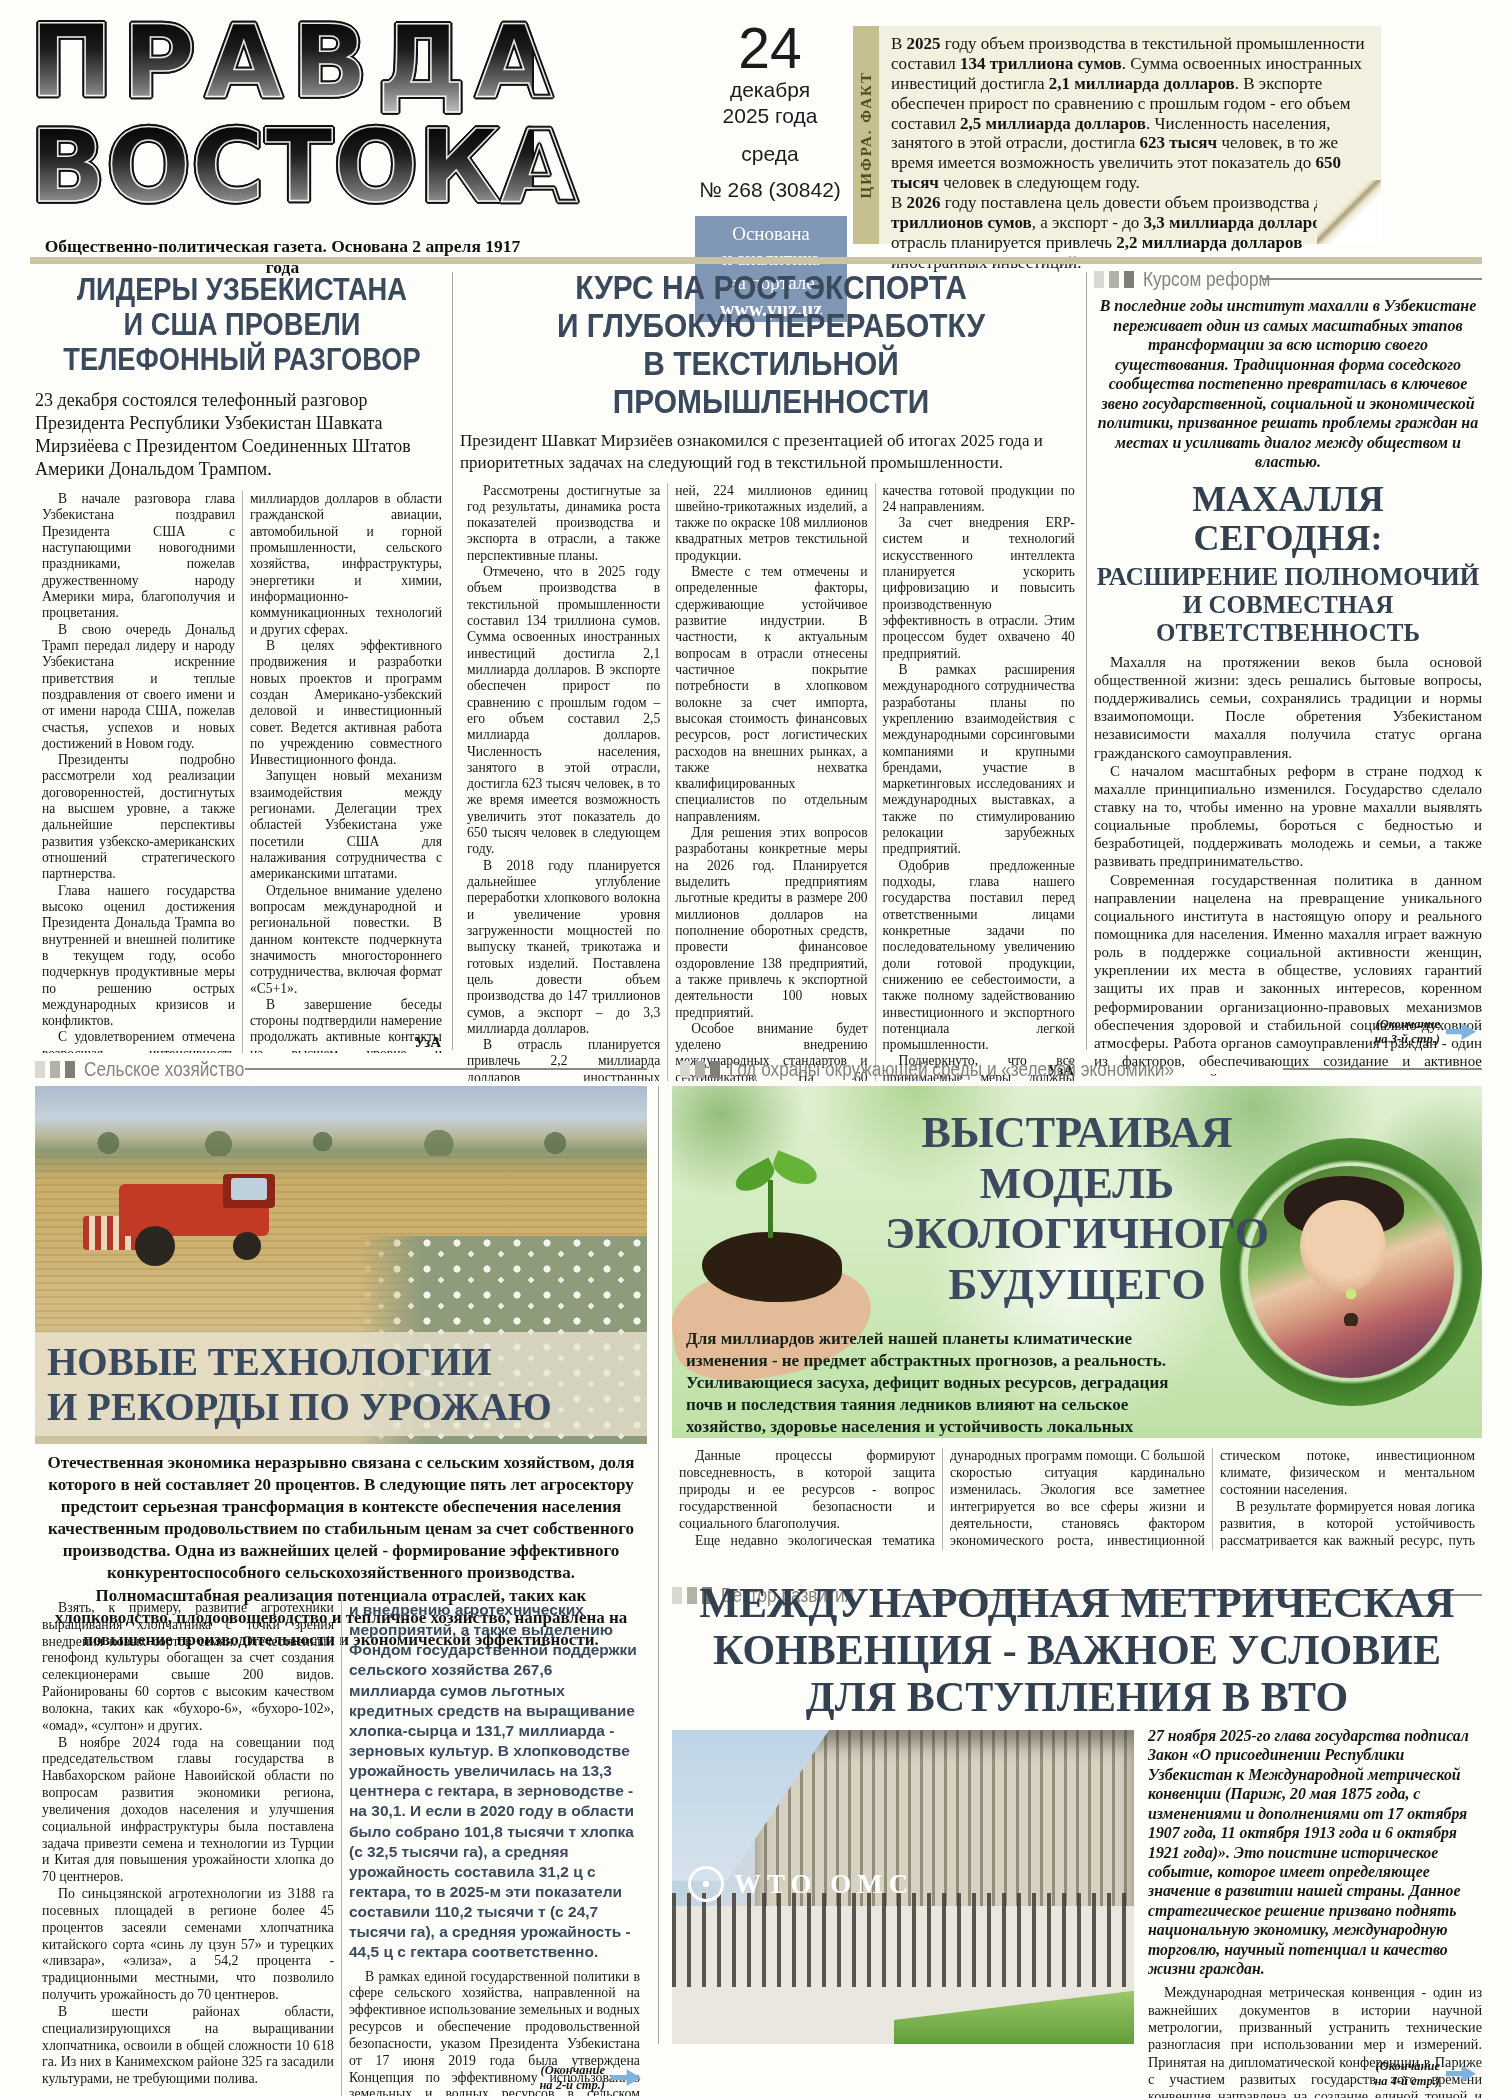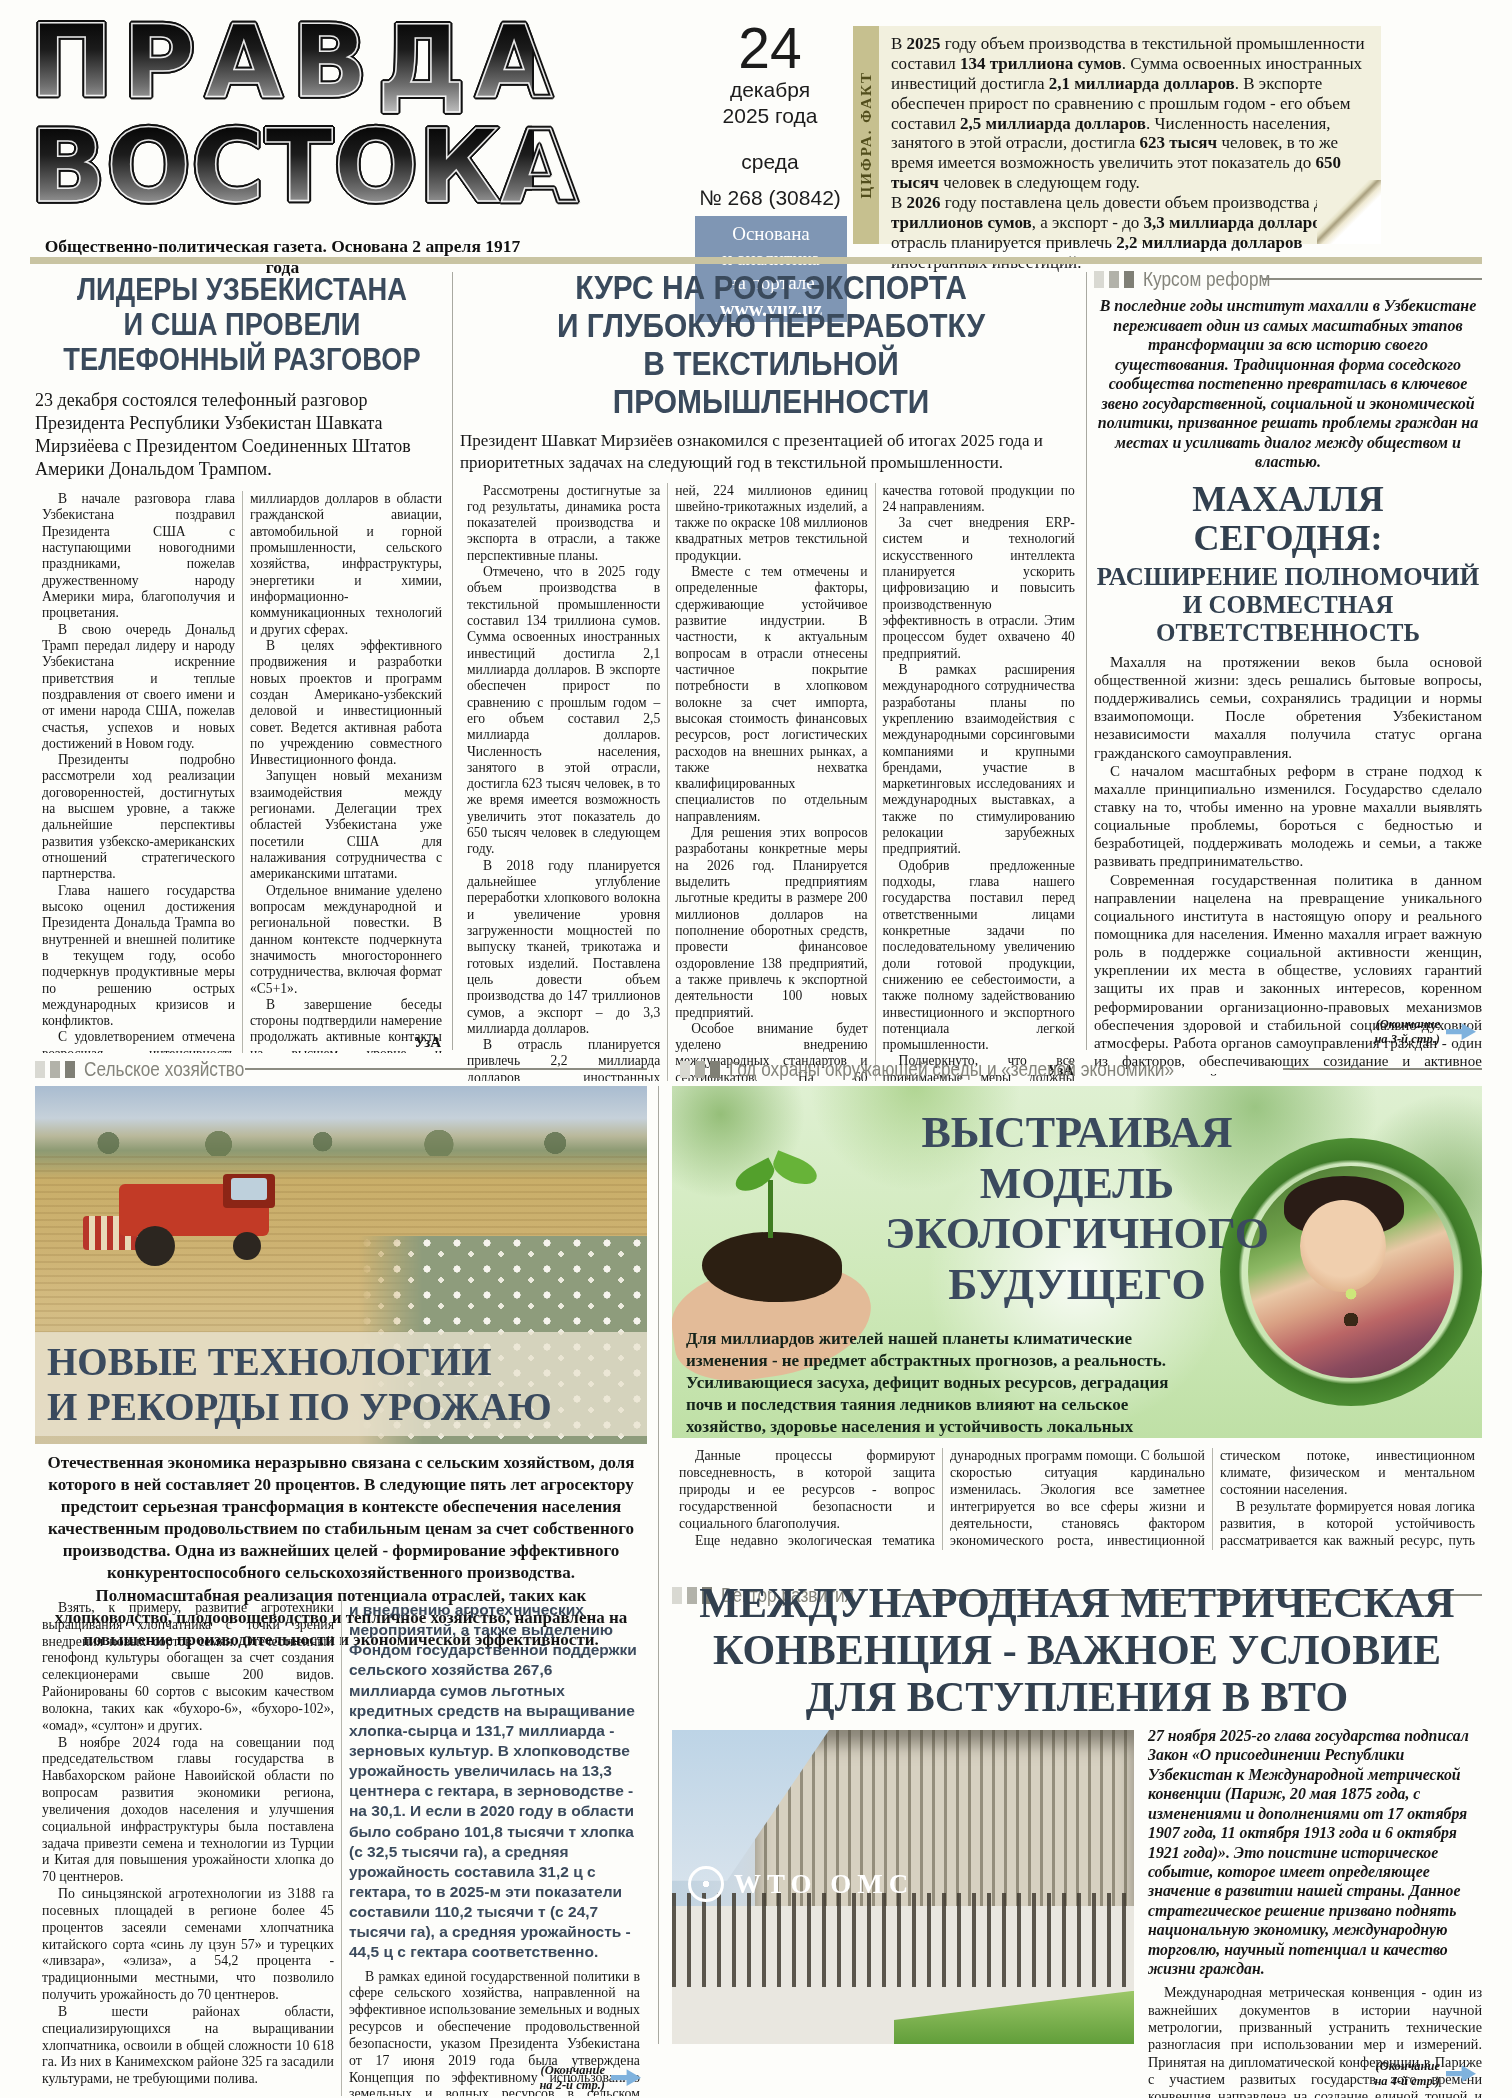--- a/index.html
+++ b/index.html
@@ -16,21 +16,21 @@
           filter:drop-shadow(1px 1px 0 #111) drop-shadow(-1px -1px 0 #111)
                  drop-shadow(1px -1px 0 #111) drop-shadow(-1px 1px 0 #111);}
   .m-line1{letter-spacing:10px;}
   .m-line2{letter-spacing:1px;}
   .tagline{left:30px;top:236px;width:505px;text-align:center;font-weight:bold;font-size:17.5px;color:#101010;}
   
   .dateblock{left:686px;top:20px;width:168px;text-align:center;
              font-family:"Liberation Sans","DejaVu Sans",sans-serif;font-weight:normal;color:#1c1c1c;}
   .d-day{font-size:57px;line-height:1.0;}
   .d-line{font-size:21px;line-height:1.25;}
-  .d-week{font-size:21px;margin-top:20px;}
+  .d-week{font-size:21px;margin-top:12px;}
   .d-issue{font-size:21px;margin-top:12px;}
   .portal{left:695px;top:216px;width:152px;height:106px;background:#7f96b4;color:#fff;
           text-align:center;font-size:19px;line-height:1.3;padding-top:6px;box-sizing:border-box;}
   .portal .url{font-weight:bold;font-size:20px;}
   
   .factlabel{left:853px;top:26px;width:26px;height:218px;background:#c6c08f;
              display:flex;align-items:center;justify-content:center;}
   .factlabel span{writing-mode:vertical-rl;transform:rotate(180deg);font-weight:bold;
                   font-size:15px;letter-spacing:2px;color:#514d1c;white-space:nowrap;}
   .factbox{left:879px;top:26px;width:502px;height:218px;background:#f2f0de;box-sizing:border-box;

